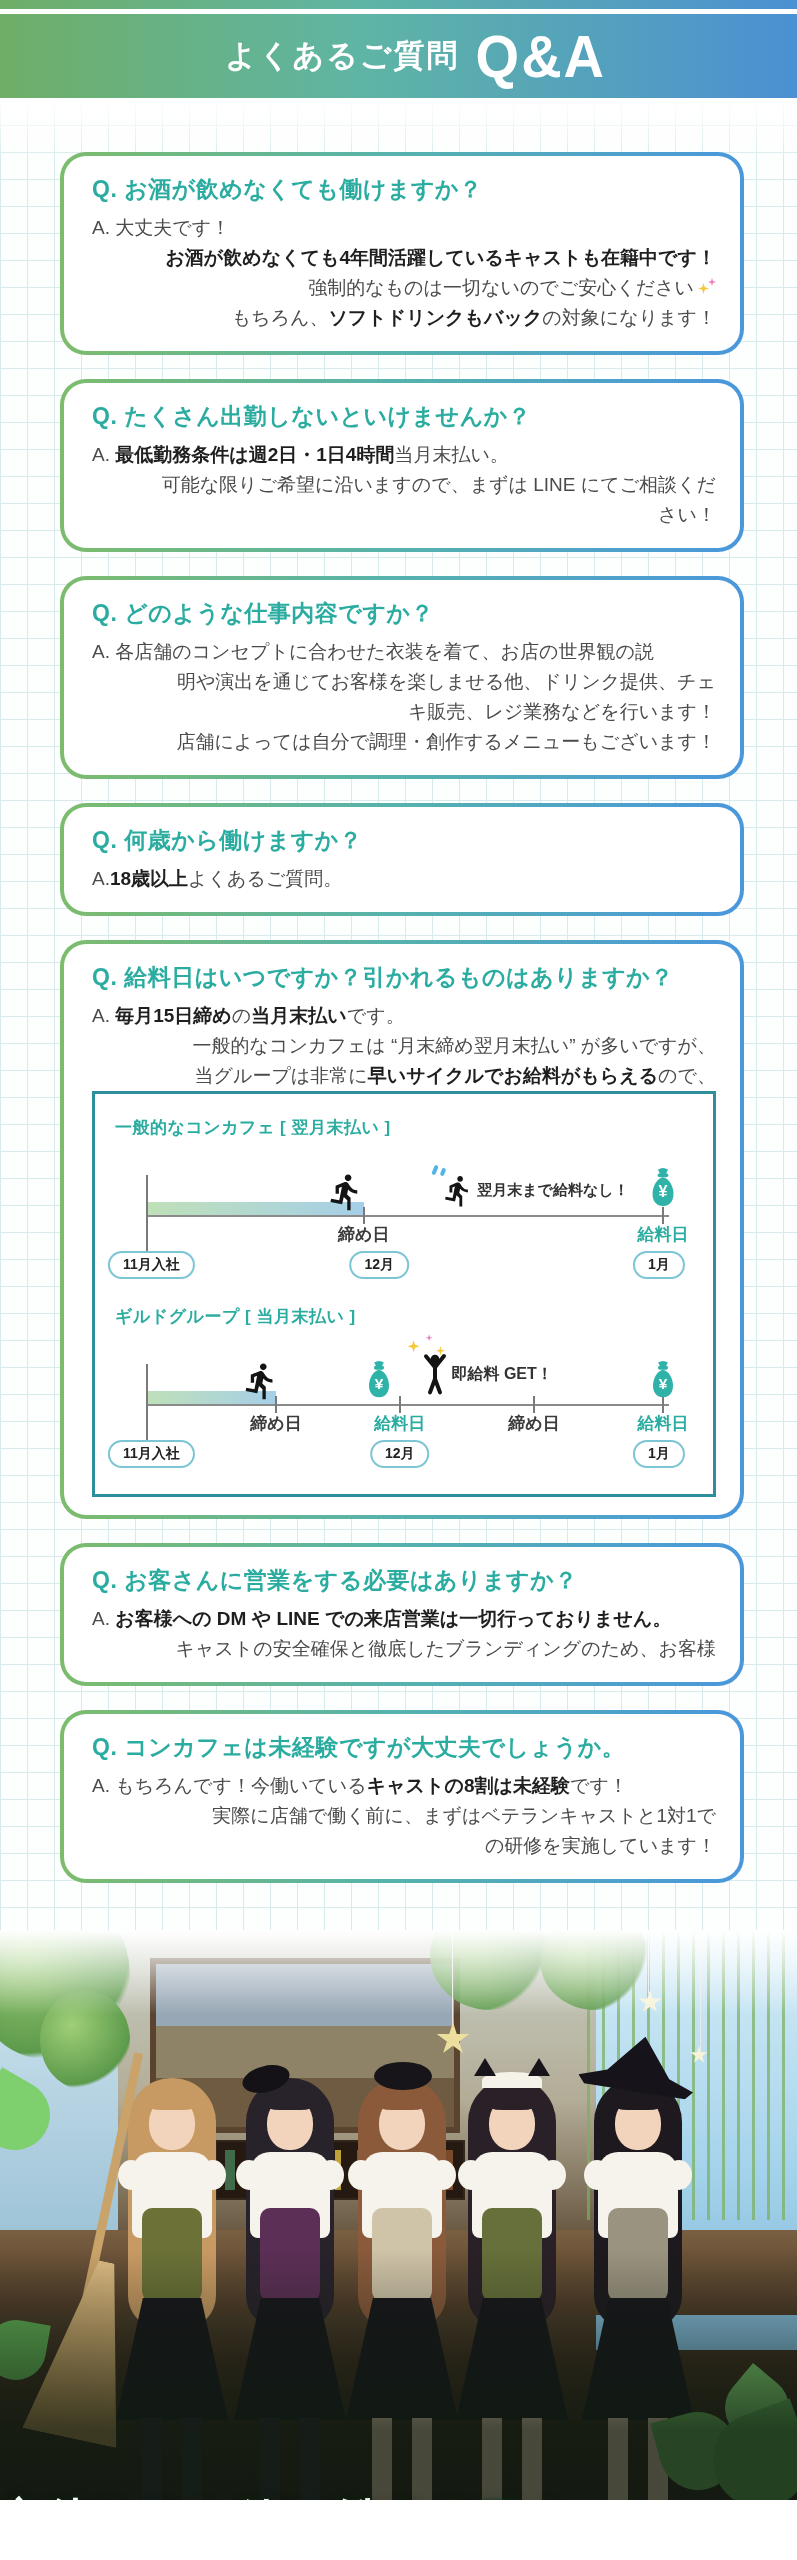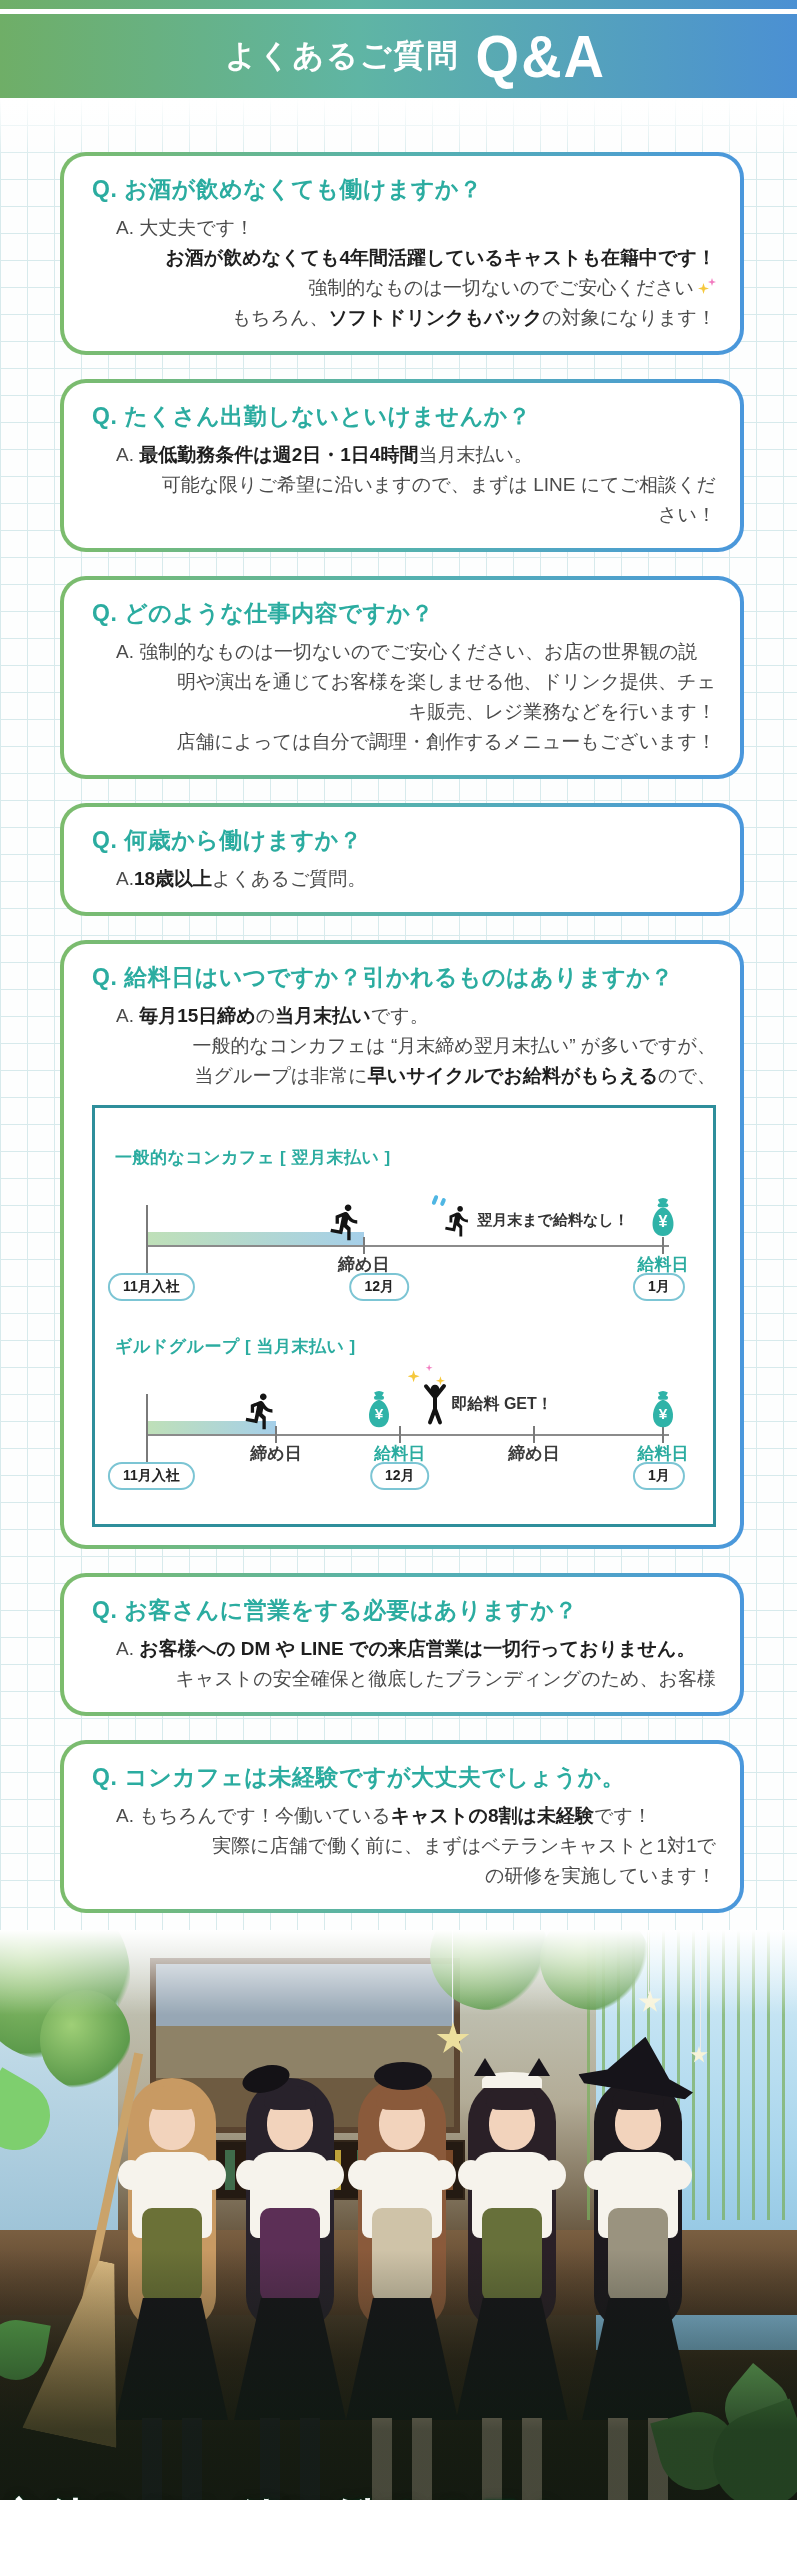--- a/index.html
+++ b/index.html
@@ -34,41 +34,41 @@
   }
 
   .qa-card {
     position: relative; width: 684px; margin: 0 0 24px 60px;
     border: 4px solid transparent; border-radius: 26px;
     background: linear-gradient(#fff,#fff) padding-box,
                 linear-gradient(90deg,#7CBC6C,#55B2AE 50%,#4A97DC) border-box;
     padding: 18px 24px 18px 28px;
   }
   .q-title { color:#2BACA0; font-size: 23px; font-weight: 800; letter-spacing: .5px; margin-bottom: 8px; }
-  .a-line { font-size: 19px; color:#4b4b4b; line-height: 1.58; margin-left: 24px; }
+  .a-line { font-size: 19px; color:#4b4b4b; line-height: 1.58; }
   .a-line .b { color:#1f1f1f; font-weight: 700; }
   .a-line.indent { padding-left: 27px; text-align: right; }
 
   .sparkles i { display:inline-block; background:#F5C83D; width:11px; height:11px; margin-left:4px;
     clip-path: polygon(50% 0,62% 38%,100% 50%,62% 62%,50% 100%,38% 62%,0 50%,38% 38%); }
   .sparkles i.sp2 { width:8px; height:8px; background:#F27BC0; margin-left:-1px; vertical-align: 8px; }
 
   
-  .diagram { border: 3px solid #2E8E9B; background:#fff; margin-top: 14px; padding: 38px 20px 18px 20px; }
+  .diagram { border: 3px solid #2E8E9B; background:#fff; padding: 22px 20px 18px 20px; }
   .tl { position: relative; }
   .tl + .tl { margin-top: 18px; }
   .tl-title { color:#2BACA0; font-weight: 800; font-size: 17px; margin-bottom: 16px; letter-spacing:.5px; }
   .tl-canvas { position: relative; height: 132px; margin: 0 30px 0 32px; }
   .axis { position:absolute; left:0; right:-6px; top:60px; height:2px; background:#8b8b8b; }
   .bar  { position:absolute; left:0; top:47px; height:14px; background:linear-gradient(90deg,#BFE0B8,#A5CFE9); }
   .tick { position:absolute; top:52px; width:2px; height:17px; background:#7a7a7a; transform:translateX(-50%); }
   .tick.t-left { top:20px; height:76px; }
   .tick-label { position:absolute; top:68px; transform:translateX(-50%); font-size:17px; font-weight:800; white-space:nowrap; }
   .lab-dark { color:#3c3c3c; } .lab-teal { color:#2BACA0; }
-  .pill { position:absolute; top:88px; transform:translateX(-50%); background:#fff; border:2px solid #7CC5D4;
+  .pill { position:absolute; top:96px; transform:translateX(-50%); background:#fff; border:2px solid #7CC5D4;
           border-radius:999px; padding:3px 13px; font-size:14px; font-weight:700; color:#222; white-space:nowrap; }
   .dg-icon { position:absolute; }
   .dg-icon svg { display:block; }
   .note { position:absolute; font-weight:700; color:#333; white-space:nowrap; }
   .drops { position:absolute; width:14px; height:14px; }
   .drops i { position:absolute; width:4px; height:10px; border-radius:3px; background:#4FB6E3; display:block; }
   .drops i:first-child { transform:rotate(22deg); left:0; top:0; }
   .drops i:last-child  { transform:rotate(22deg); left:8px; top:3px; height:8px; }
   .spark { position:absolute; background:#F5C83D;
     clip-path: polygon(50% 0,62% 38%,100% 50%,62% 62%,50% 100%,38% 62%,0 50%,38% 38%); }
@@ -168,21 +168,21 @@
       <h2 class="q-title">Q. たくさん出勤しないといけませんか？</h2>
       <div class="answer">
         <div class="a-line"><span>A. </span><span class="b">最低勤務条件は週2日・1日4時間</span><span>当月末払い。</span></div>
         <div class="a-line indent"><span>可能な限りご希望に沿いますので、まずは LINE にてご相談くだ</span></div>
         <div class="a-line indent"><span>さい！</span></div>
       </div>
     </section>
     <section class="qa-card">
       <h2 class="q-title">Q. どのような仕事内容ですか？</h2>
       <div class="answer">
-        <div class="a-line"><span>A. 強制的なものは一切ないのでご安心ください、お店の世界観の説</span></div>
+        <div class="a-line"><span>A. 各店舗のコンセプトに合わせた衣装を着て、お店の世界観の説</span></div>
         <div class="a-line indent"><span>明や演出を通じてお客様を楽しませる他、ドリンク提供、チェ</span></div>
         <div class="a-line indent"><span>キ販売、レジ業務などを行います！</span></div>
         <div class="a-line indent"><span>店舗によっては自分で調理・創作するメニューもございます！</span></div>
       </div>
     </section>
     <section class="qa-card">
       <h2 class="q-title">Q. 何歳から働けますか？</h2>
       <div class="answer">
         <div class="a-line"><span>A.</span><span class="b">18歳以上</span><span>よくあるご質問。</span></div>
       </div>

